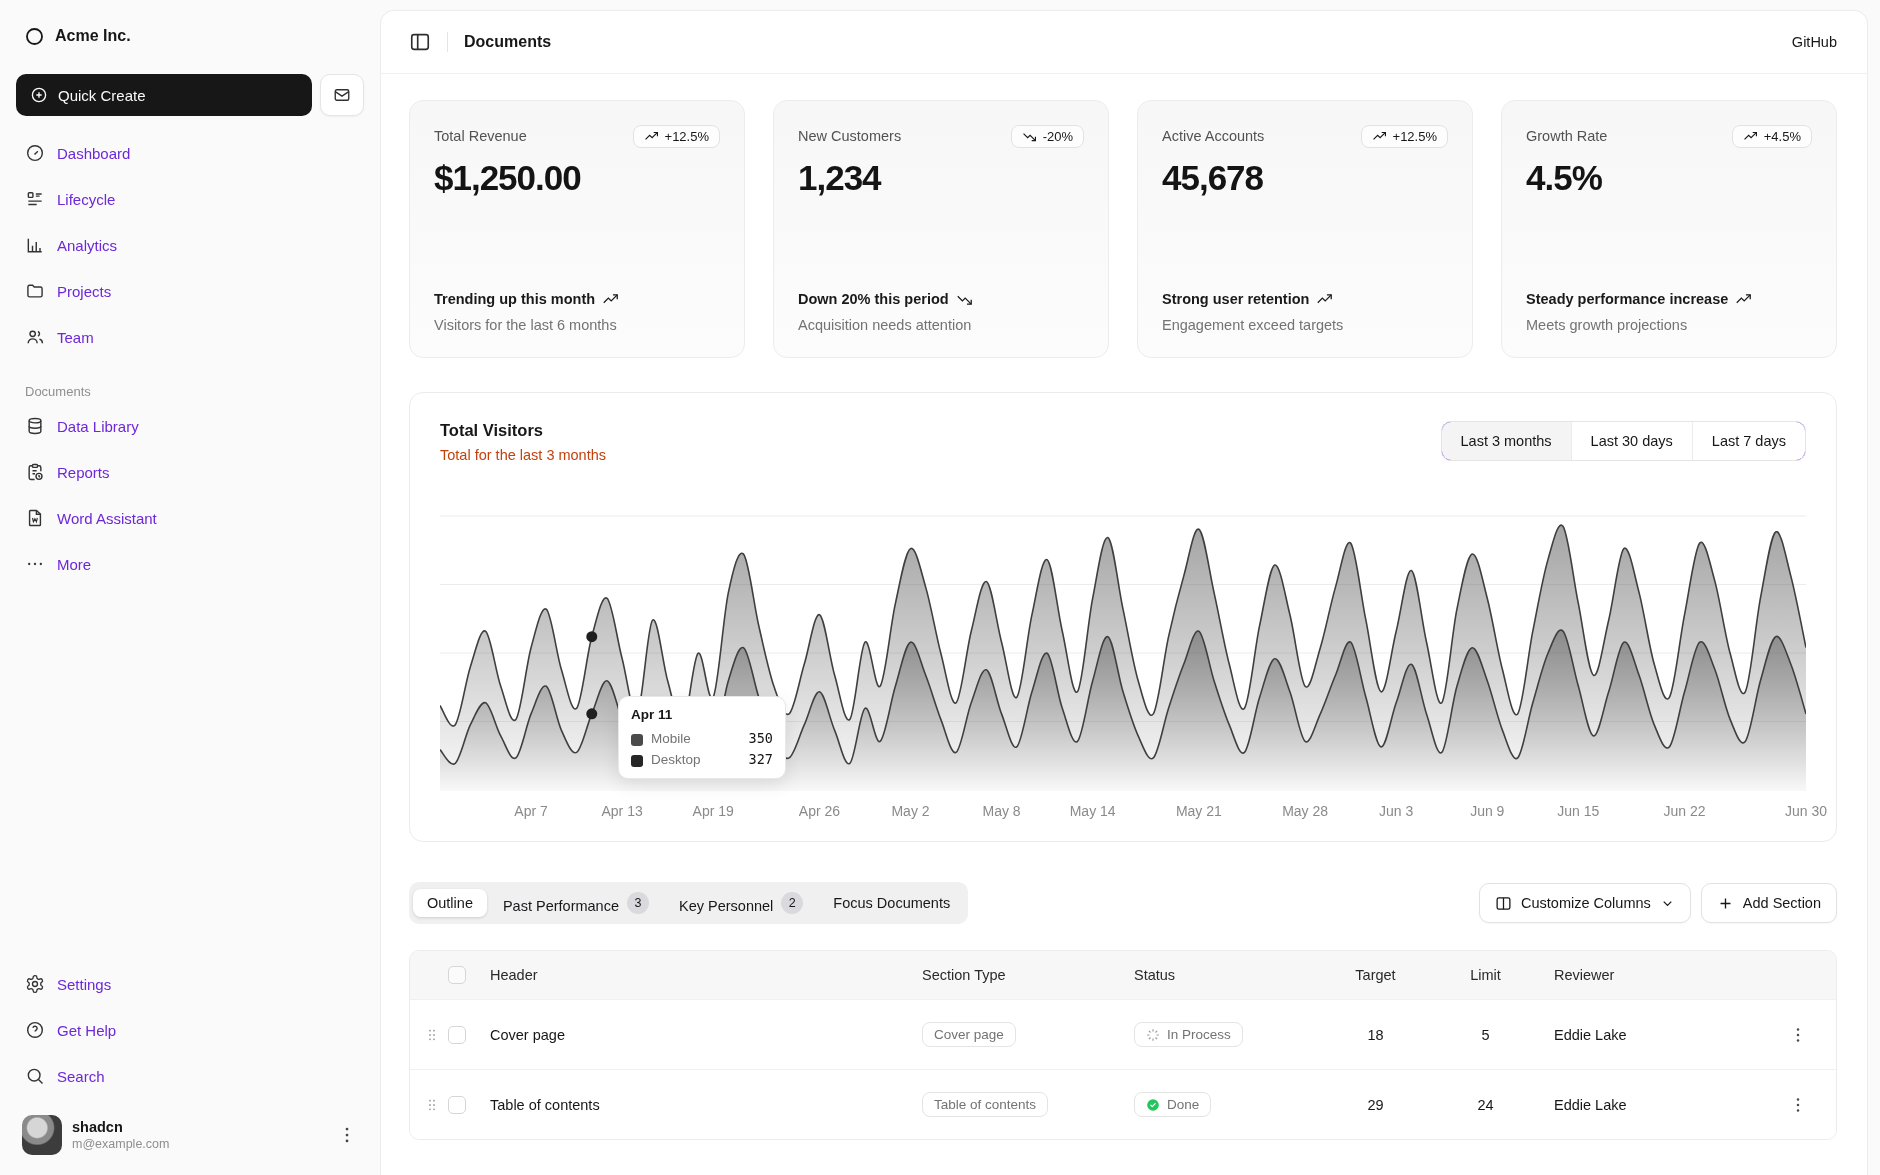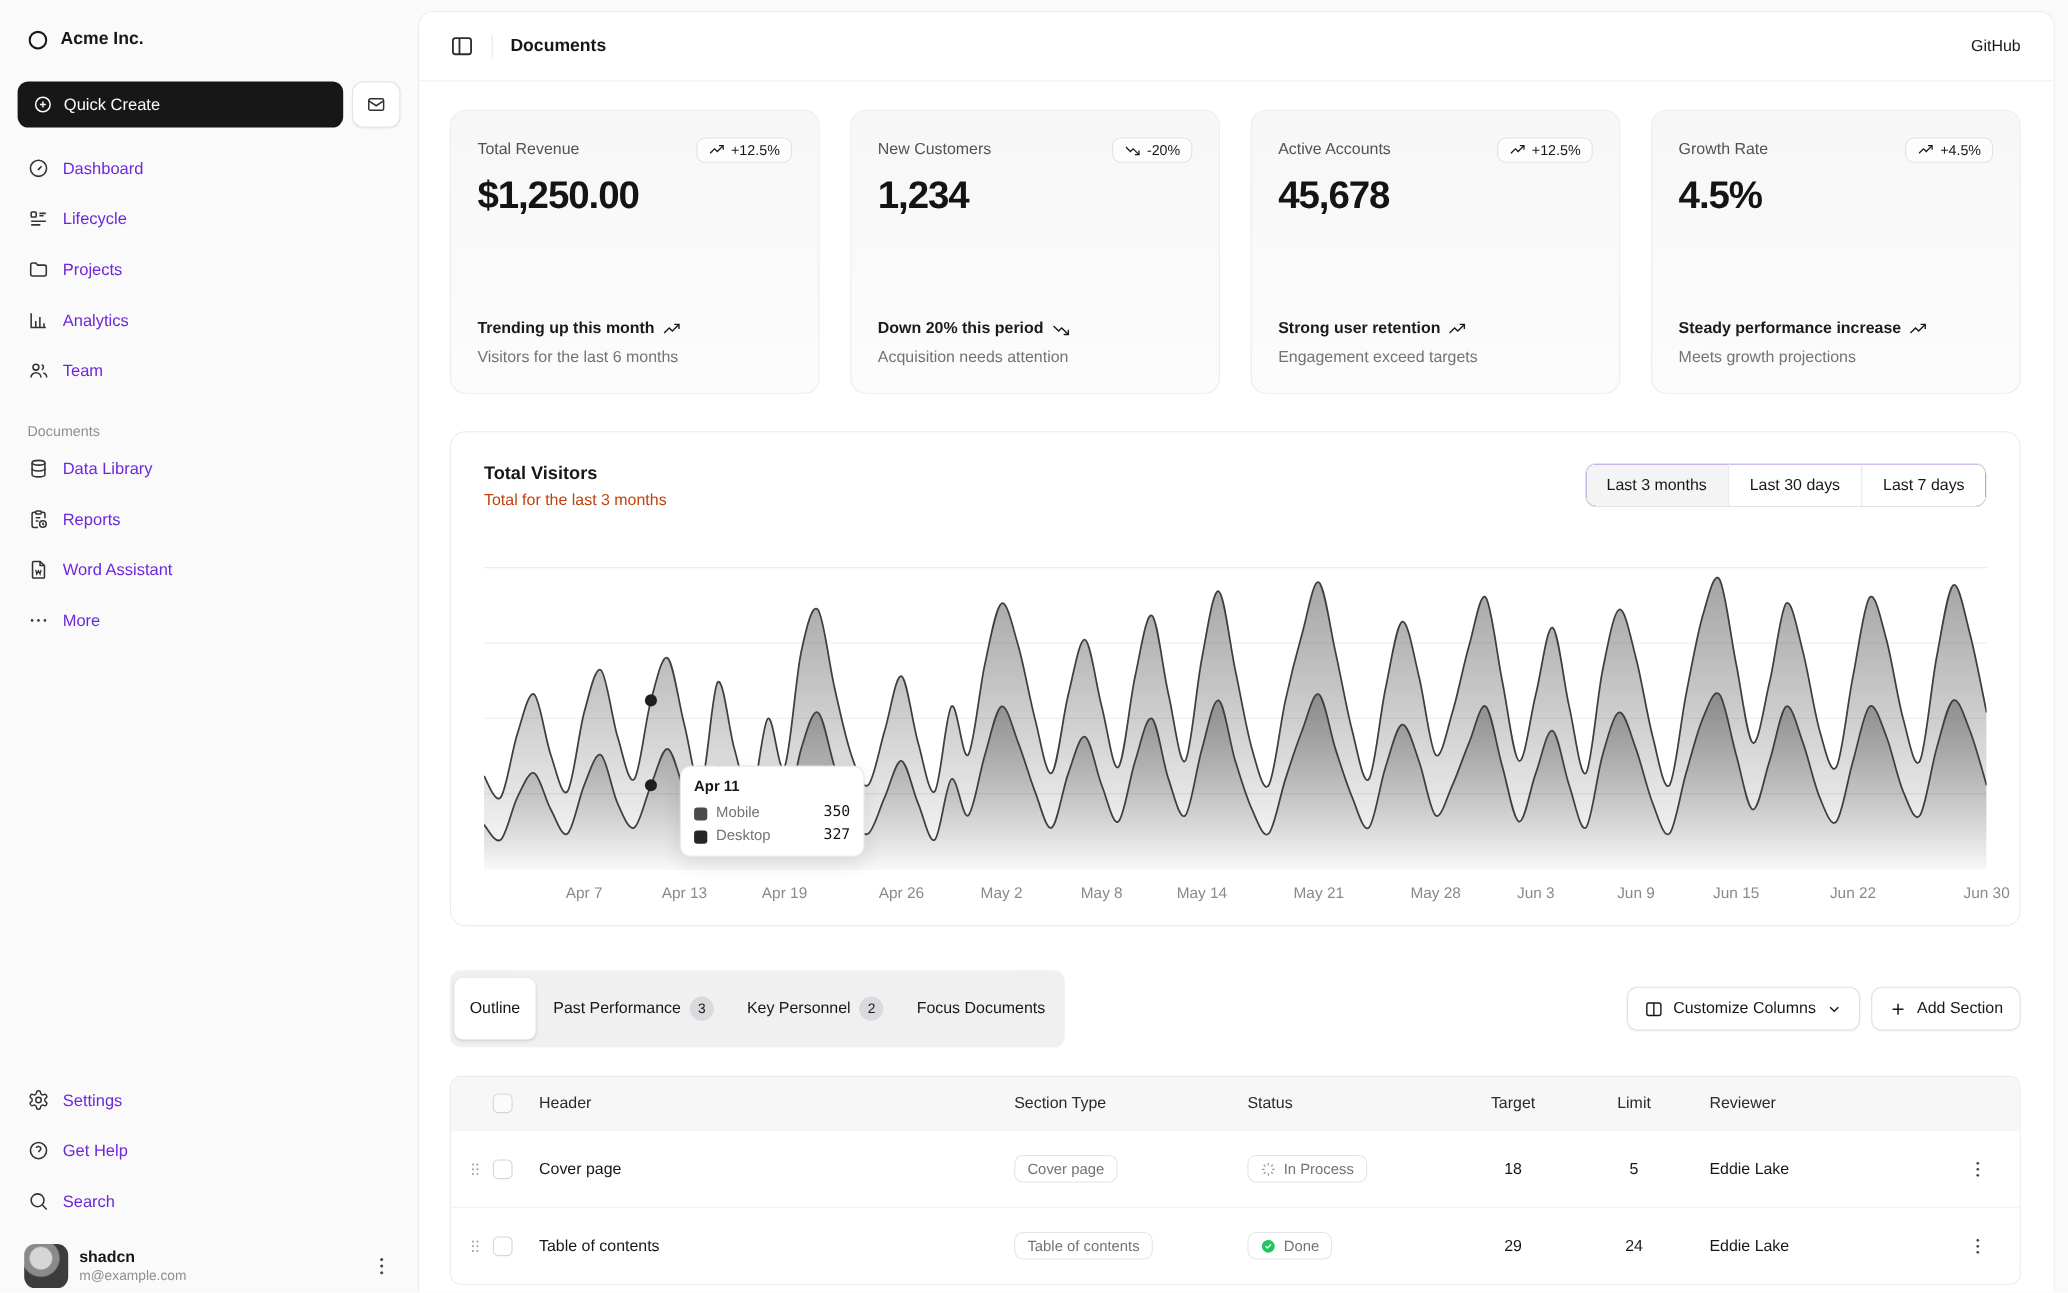--- a/index.html
+++ b/index.html
@@ -5,21 +5,21 @@
   * { margin:0; padding:0; box-sizing:border-box; }
   html,body { width:1880px; height:1175px; overflow:hidden; }
   body {
     font-family:"Liberation Sans","DejaVu Sans",sans-serif;
     background:#fafafa; color:#171717; font-size:14px;
     -webkit-font-smoothing:antialiased;
   }
   .app { display:flex; width:100%; height:100%; }
 
   
-  .sidebar { width:380px; flex:0 0 380px; padding:14px 16px 0; display:flex; flex-direction:column; }
+  .sidebar { width:380px; flex:0 0 380px; padding:14px 16px 16px; display:flex; flex-direction:column; }
   .brand { display:flex; align-items:center; gap:10px; height:44px; padding:0 8px; font-size:16px; font-weight:700; }
   .brand .icon { width:21px; height:21px; }
   .qc-row { display:flex; gap:8px; margin-top:16px; }
   .qc-btn { flex:1; height:42px; background:#171717; color:#fafafa; border:none; border-radius:10px;
     display:flex; align-items:center; gap:10px; padding:0 14px; font-size:15px; font-weight:500; cursor:pointer;
     font-family:inherit; }
   .qc-btn .icon { width:18px; height:18px; color:#fafafa; }
   .mail-btn { width:44px; height:42px; background:#fff; border:1px solid #e5e5e5; border-radius:10px;
     display:flex; align-items:center; justify-content:center; box-shadow:0 1px 2px rgba(0,0,0,.05); cursor:pointer; }
   .mail-btn .icon { width:18px; height:18px; color:#303030; }
@@ -83,21 +83,21 @@
     border-radius:10px; box-shadow:0 6px 18px rgba(0,0,0,.09); padding:10px 12px 11px; z-index:3; }
   .ct-date { font-size:13.5px; font-weight:600; margin-bottom:8px; }
   .ct-row { display:flex; align-items:flex-end; gap:8px; margin-top:5px; }
   .ct-swatch { width:12px; height:12px; border-radius:3px; }
   .ct-label { font-size:13.5px; color:#737373; }
   .ct-val { margin-left:auto; font-family:"DejaVu Sans Mono",monospace; font-size:13.5px; color:#141414; }
 
   
   .tabs-row { display:flex; align-items:center; justify-content:space-between; margin-top:40px; }
   .tab-list { display:flex; align-items:center; background:#f0f0f1; border-radius:10px; padding:4px; gap:2px; }
-  .tab { display:flex; align-items:center; gap:8px; padding:20px 14px; font-size:14.5px; color:#18181b;
+  .tab { display:flex; align-items:flex-end; gap:8px; padding:6px 14px; font-size:14.5px; color:#18181b;
     border-radius:8px; cursor:pointer; white-space:nowrap; }
   .tab.active { background:#fff; box-shadow:0 1px 3px rgba(0,0,0,.14); font-weight:500; }
   .tab-badge { width:22px; height:22px; border-radius:50%; background:#d9d9de; color:#18181b; font-size:12.5px;
     display:flex; align-items:center; justify-content:center; }
   .toolbar-btns { display:flex; gap:10px; }
   .tool-btn { height:40px; display:flex; align-items:center; gap:9px; padding:0 15px; background:#fff;
     border:1px solid #e2e2e2; border-radius:10px; font-size:14.5px; font-weight:500; color:#171717;
     box-shadow:0 1px 2px rgba(0,0,0,.04); cursor:pointer; font-family:inherit; }
   .tool-btn .icon { width:17px; height:17px; color:#171717; }
   .tool-btn .chev { width:15px; height:15px; }
@@ -174,33 +174,33 @@
             <svg viewBox="0 0 24 24" fill="none" stroke="currentColor" stroke-width="1.7">
               <rect x="4" y="4.5" width="5.5" height="5.5" rx="1"></rect>
               <path d="M13 6h7M13 8.5h4.5M4 14.5h16M4 18.5h10"></path>
             </svg>
           </span>
           <span>Lifecycle</span>
         </li>
         <li class="nav-item">
           <span class="icon">
             <svg viewBox="0 0 24 24" fill="none" stroke="currentColor" stroke-width="1.7">
-              <path d="M3.5 7a2 2 0 0 1 2-2h3.6l2 2.2h7.4a2 2 0 0 1 2 2V17a2 2 0 0 1-2 2h-13a2 2 0 0 1-2-2z"></path>
-            </svg>
-          </span>
-          <span>Projects</span>
-        </li>
-        <li class="nav-item">
-          <span class="icon">
-            <svg viewBox="0 0 24 24" fill="none" stroke="currentColor" stroke-width="1.7">
               <path d="M4 4.5v15.5h16"></path>
               <path d="M9 20v-7M13.5 20V8.5M18 20v-4.5"></path>
             </svg>
           </span>
           <span>Analytics</span>
+        </li>
+        <li class="nav-item">
+          <span class="icon">
+            <svg viewBox="0 0 24 24" fill="none" stroke="currentColor" stroke-width="1.7">
+              <path d="M3.5 7a2 2 0 0 1 2-2h3.6l2 2.2h7.4a2 2 0 0 1 2 2V17a2 2 0 0 1-2 2h-13a2 2 0 0 1-2-2z"></path>
+            </svg>
+          </span>
+          <span>Projects</span>
         </li>
         <li class="nav-item">
           <span class="icon">
             <svg viewBox="0 0 24 24" fill="none" stroke="currentColor" stroke-width="1.7">
               <circle cx="9.2" cy="8.2" r="3.2"></circle>
               <path d="M3.8 19.5c0-3 2.4-5.3 5.4-5.3s5.4 2.3 5.4 5.3"></path>
               <path d="M15.5 5.4a3 3 0 0 1 0 5.6M17.3 14.6c2.2.5 3.6 2.4 3.6 4.9"></path>
             </svg>
           </span>
           <span>Team</span>

